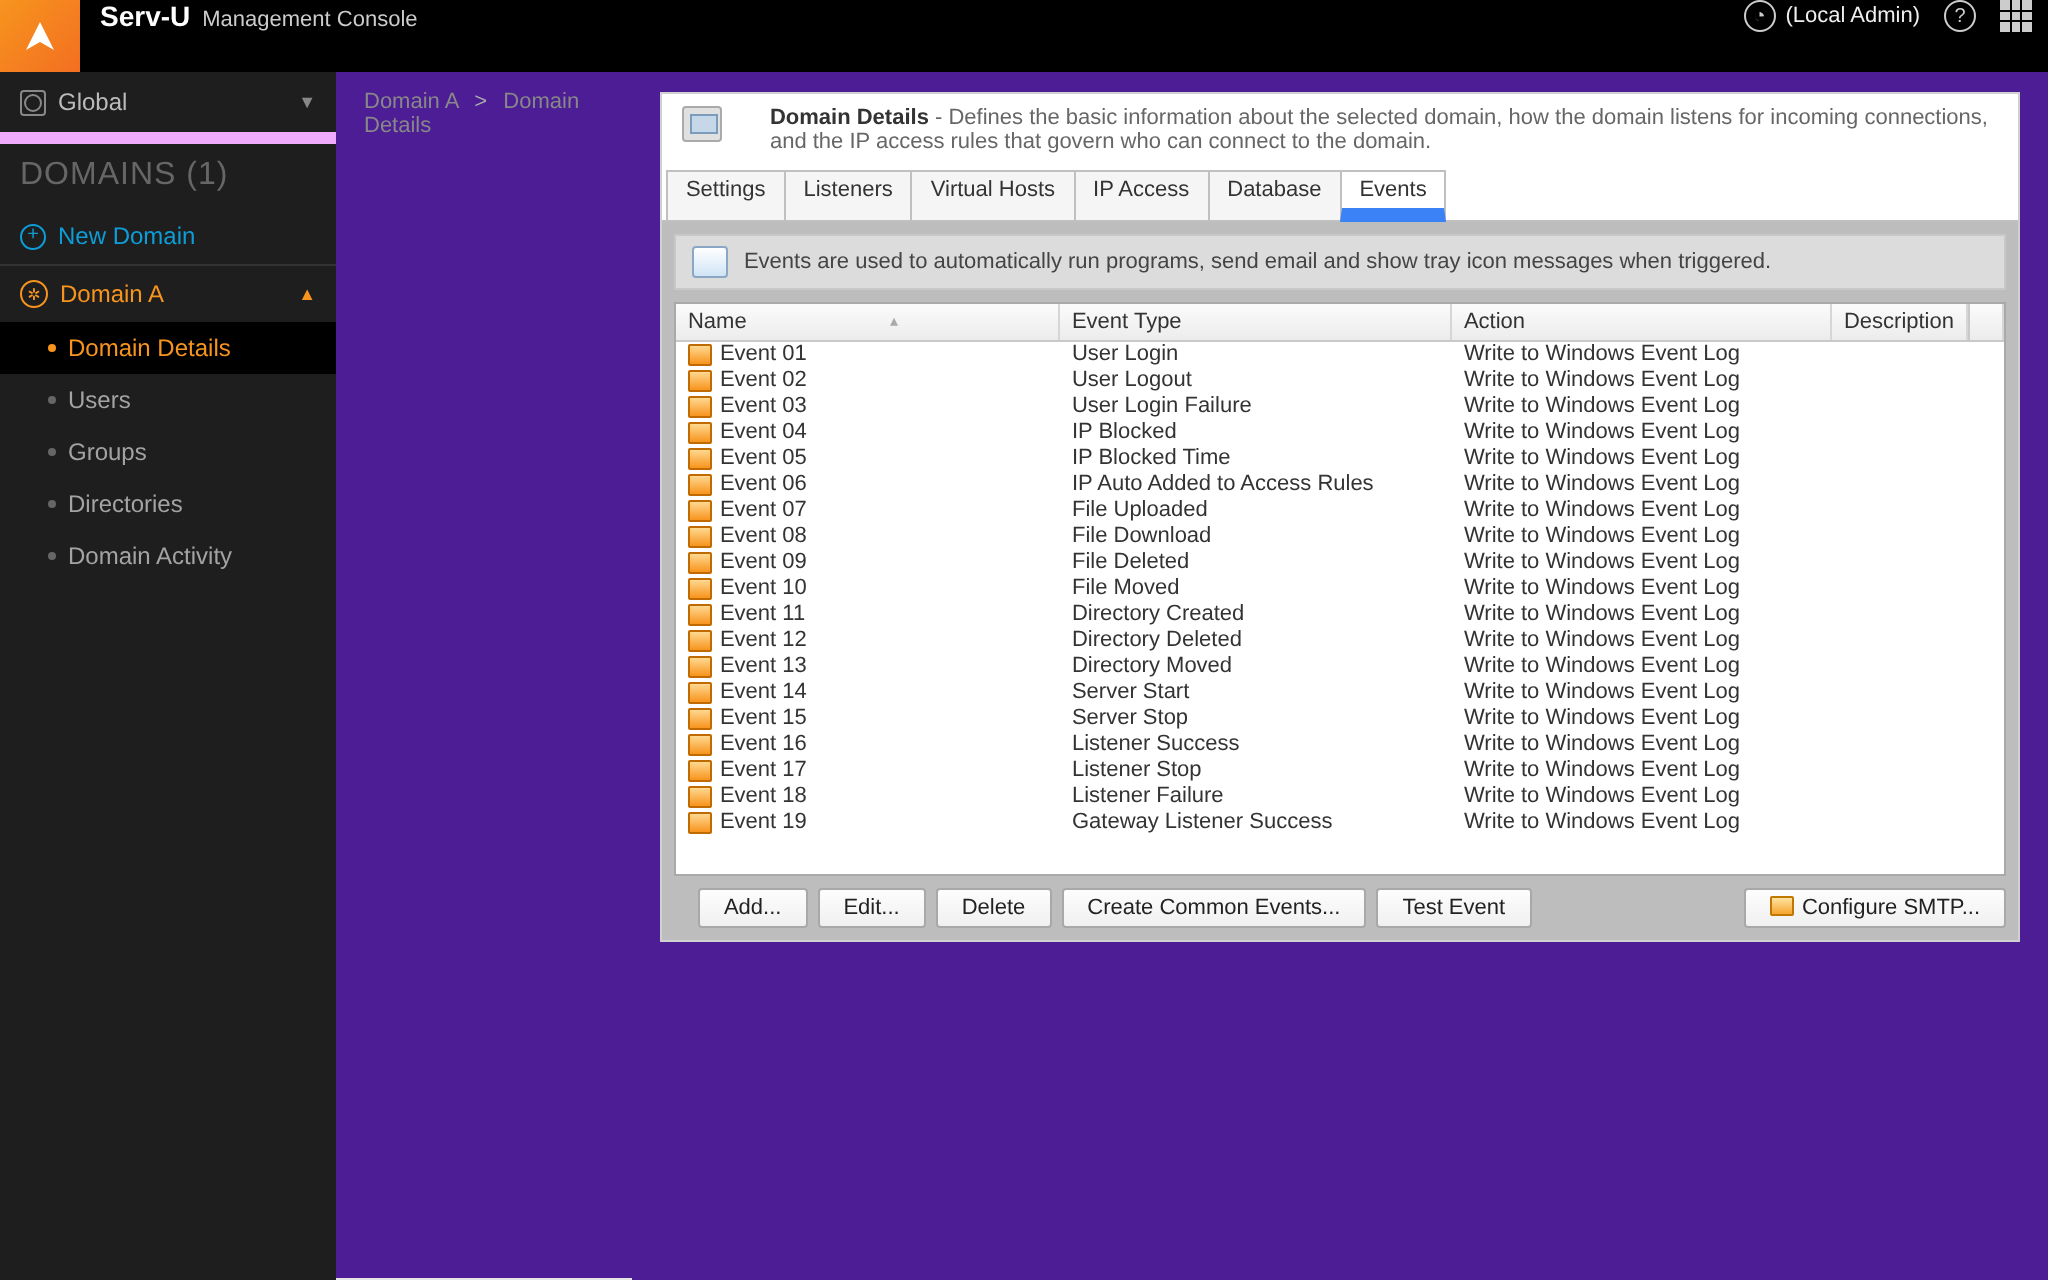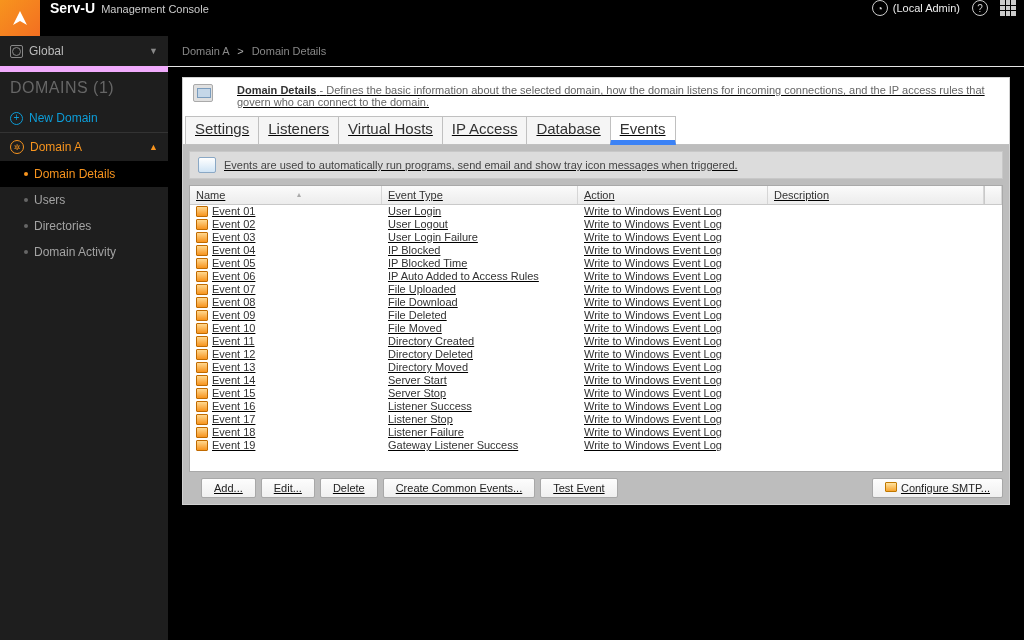--- a/index.html
+++ b/index.html
@@ -81,21 +81,21 @@
   display: flex;
   align-items: center;
   gap: 6px;
   cursor: pointer;
   color: #a3a3a3;
 }
 .sb-child.active { background: #000; color: #f7941e; }
 .sb-child .dot { width: 4px; height: 4px; background: #666; border-radius: 50%; }
 .sb-child.active .dot { background: #f7941e; }
 
-.content { flex: 1; background: #000000; display: flex; flex-direction: column; text-decoration: underline; }
+.content { flex: 1; background: #4c1d95; display: flex; flex-direction: row; }
 .breadcrumb {
   padding: 9px 14px;
   font-size: 11px;
   color: #888;
   border-bottom: 1px solid #e5e5e5;
 }
 .breadcrumb .sep { margin: 0 5px; color: #aaa; }
 
 .panel-outer { padding: 10px 14px; flex: 1; }
 .panel-border { border: 1px solid #d0d0d0; background: #fff; }
@@ -107,21 +107,21 @@
   display: flex;
   align-items: flex-start;
   gap: 24px;
 }
 .desc-icon { width: 20px; height: 18px; background: #e0e0e0; border: 1px solid #aaa; border-radius: 2px; position: relative; flex-shrink: 0; }
 .desc-icon::after { content:''; position:absolute; width:12px; height:8px; background:#c5d7e8; top:3px; left:3px; border:1px solid #7a9cbd; }
 .desc-bold { color: #333; font-weight: bold; }
 
 .tabs-row {
   display: flex;
-  font-size: 15px;
+  font-size: 11px;
   position: relative;
   padding-left: 2px;
   margin-top: 2px;
 }
 .tabs-row::after {
   content: '';
   position: absolute;
   left: 0; right: 0; bottom: 0;
   height: 1px;
   background: #c0c0c0;
@@ -131,21 +131,21 @@
   border: 1px solid #c0c0c0;
   background: #f5f5f5;
   margin-right: -1px;
   position: relative;
   cursor: pointer;
   z-index: 1;
   color: #333;
 }
 .tab.active {
   background: #fff;
-  border-bottom: 5px solid #3b82f6;
+  border-bottom: 7px solid #3b82f6;
   z-index: 2;
 }
 
 .tab-body { background: #bdbdbd; padding: 6px; }
 .info-bar {
   background: #dcdcdc;
   padding: 5px 8px;
   font-size: 11px;
   color: #444;
   display: flex;
@@ -265,20 +265,24 @@
         <div class="sb-child active">
           <span class="dot"></span>
           <span>Domain Details</span>
         </div>
         <div class="sb-child">
           <span class="dot"></span>
           <span>Users</span>
         </div>
         <div class="sb-child">
           <span class="dot"></span>
+          <span>Groups</span>
+        </div>
+        <div class="sb-child">
+          <span class="dot"></span>
           <span>Directories</span>
         </div>
         <div class="sb-child">
           <span class="dot"></span>
           <span>Domain Activity</span>
         </div>
       </div>
   </div>
 
   <div class="content">

